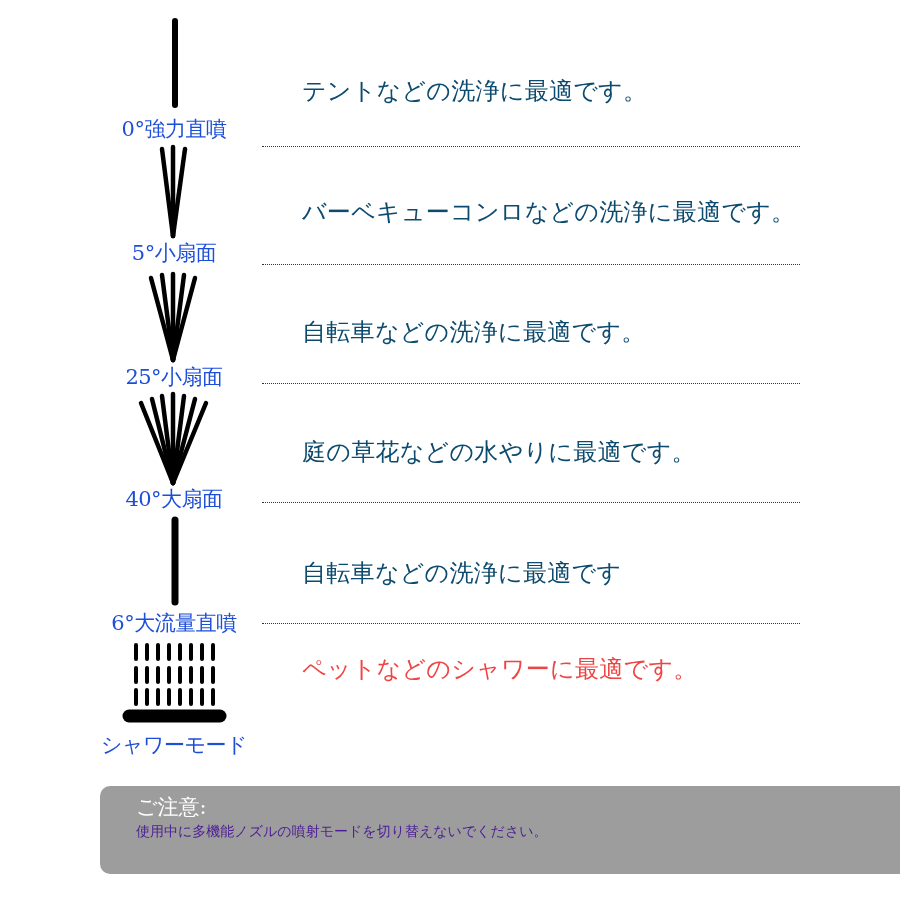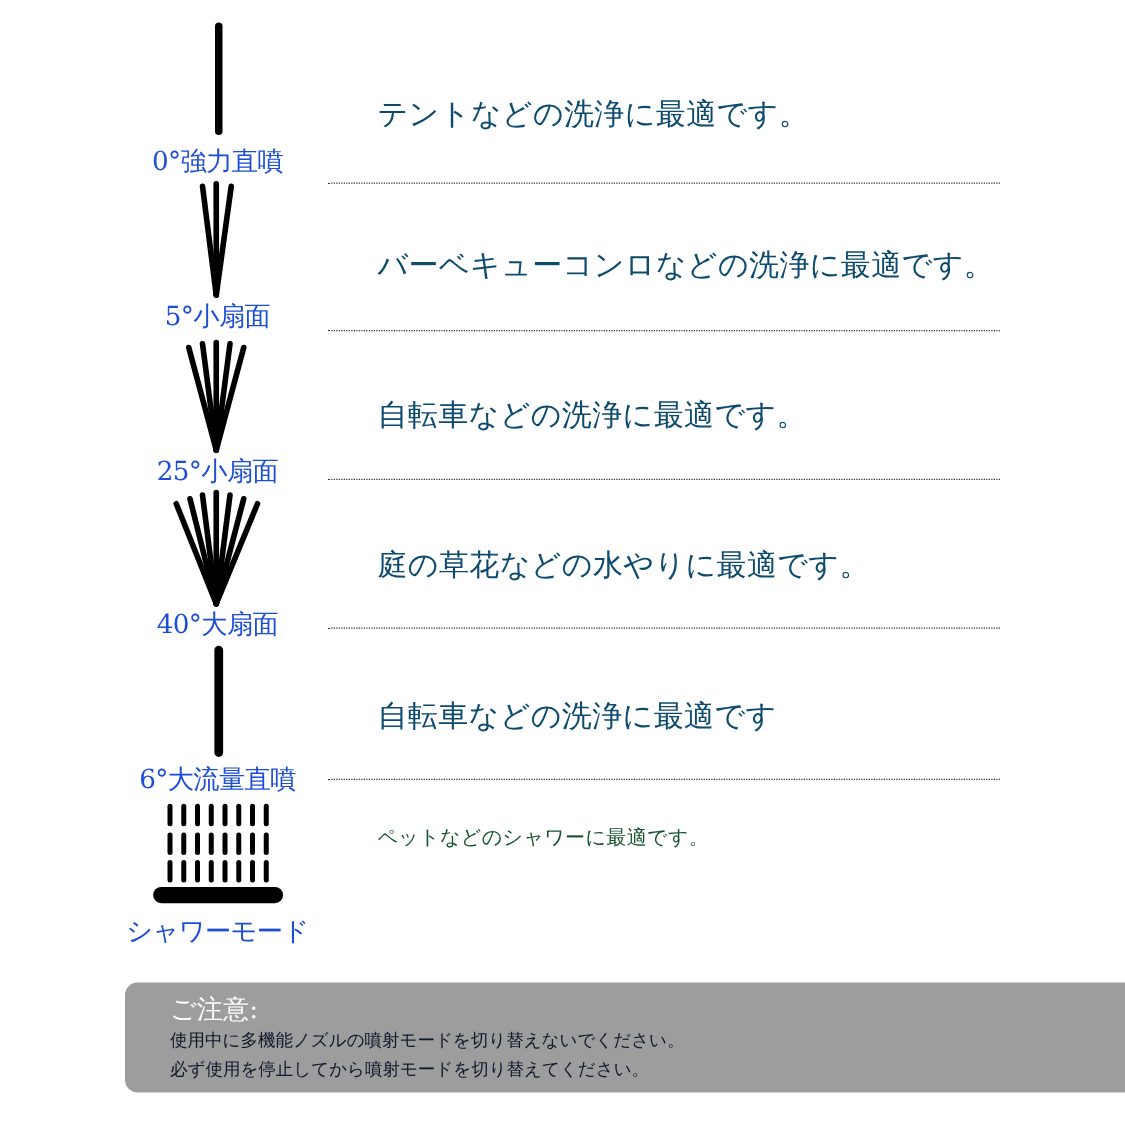--- a/index.html
+++ b/index.html
@@ -33,23 +33,23 @@
       left: 302px;
       font-size: 24px;
       line-height: 26px;
       color: #0c4a6e;
       white-space: nowrap;
       letter-spacing: 0.3px;
     }
     .desc-multi {
       position: absolute;
       left: 302px;
-      font-size: 16px;
+      font-size: 24px;
       line-height: 29px;
-      color: #14532d;
+      color: #ef4444;
       white-space: nowrap;
       letter-spacing: 0.3px;
     }
     .desc-multi div { height: 29px; }
     .sep {
       position: absolute;
       left: 262px;
       width: 538px;
       height: 0;
       border-top: 1.5px dotted #333333;
@@ -70,22 +70,22 @@
       top: 8px;
       font-size: 21px;
       line-height: 26px;
       font-family: "DejaVu Serif", "Liberation Serif", serif;
     }
     .notice-line {
       position: absolute;
       left: 36px;
       font-size: 14px;
       line-height: 20px;
-      font-family: Liberation Sans, sans-serif;
-      color: #0f172a;
+      font-family: Liberation Mono, monospace;
+      color: #4c1d95;
       white-space: nowrap;
     }
   </style>
 </head>
 <body>
 
 <svg class="icon" style="left:160px;top:15px;" width="30" height="100" viewBox="0 0 30 100">
   <line x1="15" y1="6" x2="15" y2="90" stroke="#000" stroke-width="6" stroke-linecap="round"></line>
 </svg>
 <div class="mode-label" style="left:74px;top:117px;">0°強力直噴</div>
@@ -171,14 +171,13 @@
   <line x1="11" y1="78" x2="102" y2="78" stroke="#000" stroke-width="13" stroke-linecap="round"></line>
 </svg>
 <div class="mode-label" style="left:74px;top:733px;">シャワーモード</div>
 <div class="desc-multi" style="top:655px;">
   <div>ペットなどのシャワーに最適です。</div>
 </div>
 
 <div class="notice">
   <div class="notice-title">ご注意:</div>
   <div class="notice-line" style="top:36px;">使用中に多機能ノズルの噴射モードを切り替えないでください。</div>
-  <div class="notice-line" style="top:59px;">必ず使用を停止してから噴射モードを切り替えてください。</div>
 </div>
 
 </body></html>

